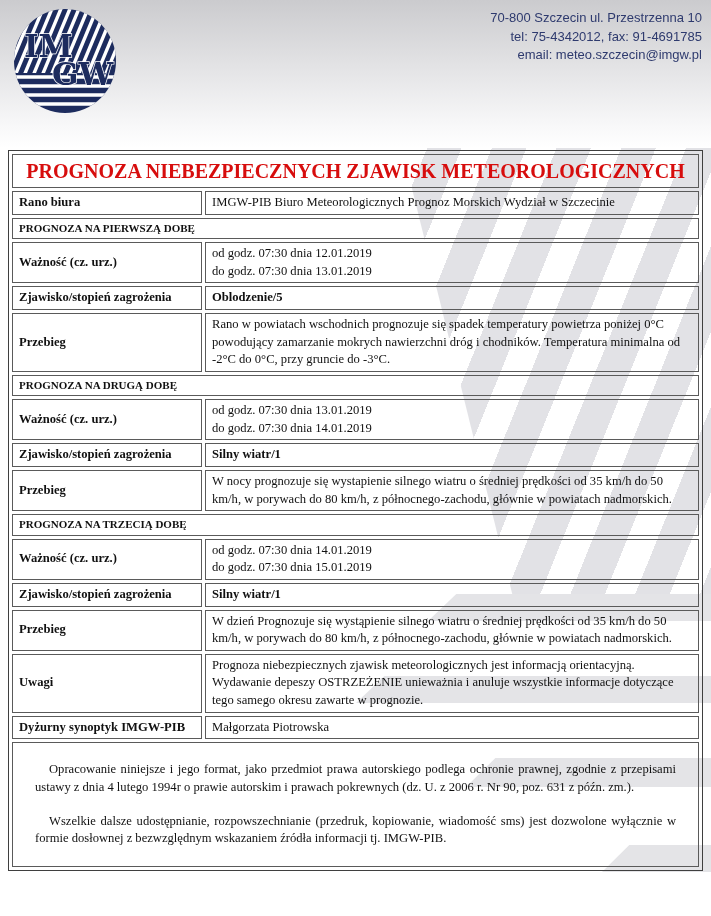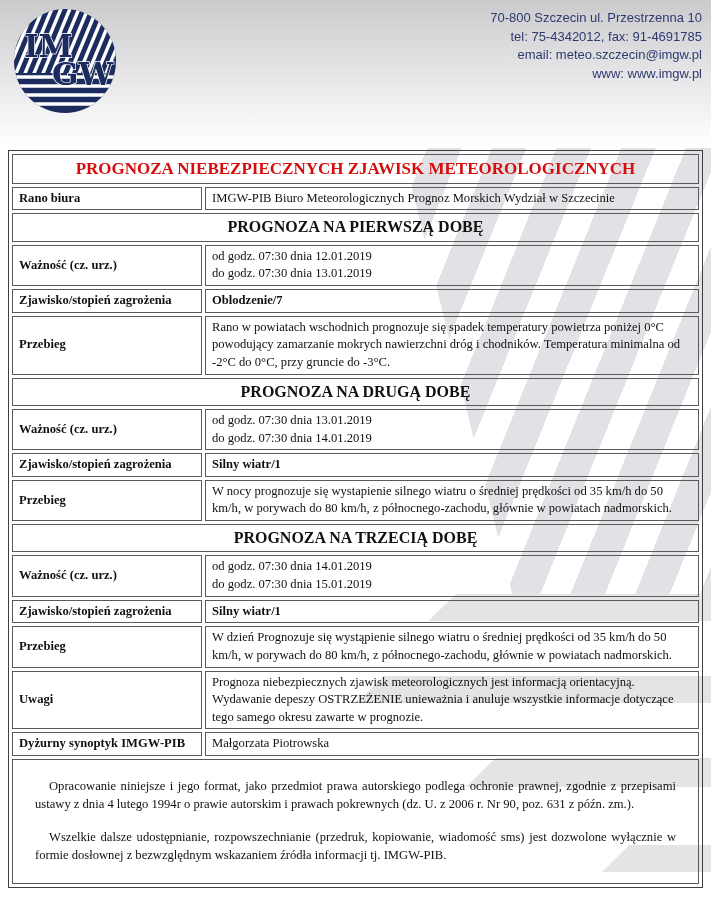--- a/index.html
+++ b/index.html
@@ -40,24 +40,24 @@
     border-collapse:separate; border-spacing:3px;
     border:1px solid #3f3f3f; background:transparent;
     font-size:12.6px; line-height:1.4; color:#111;
   }
   table.doc td {
     border:1px solid #5a5a5a; padding:2px 6px; vertical-align:middle;
     background:transparent;
   }
   td.lbl { width:176px; font-weight:bold; }
   td.title-cell {
-    text-align:center; font-weight:bold; font-size:17px;
+    text-align:center; font-weight:bold; font-size:20px;
     color:#d70d0d; padding:5px 6px;
   }
-  td.sec-cell { text-align:center; font-weight:bold; font-size:16px; padding:3px 6px; }
+  td.sec-cell { text-align:left; font-weight:bold; font-size:11px; padding:3px 6px; }
   td.pad { padding:4px 6px; }
   .bold-val { font-weight:bold; }
   td.copy-cell { padding:4px 8px; }
   td.copy-cell p { margin:16px; text-indent:14px; text-align:justify; }
 </style>
 </head>
 <body>
 
 <div class="wm">
   <div class="wm-diag"></div>
@@ -105,21 +105,20 @@
         </g>
         <text x="12" y="50" font-family="DejaVu Serif, serif" font-size="31" font-weight="bold" fill="#1d2c5e" stroke="#ffffff" stroke-width="1.4" paint-order="stroke">IM</text>
         <text x="40" y="78" font-family="DejaVu Serif, serif" font-size="31" font-weight="bold" fill="#1d2c5e" stroke="#ffffff" stroke-width="1.4" paint-order="stroke">GW</text>
       </g>
     </svg>
   </div>
   <div class="header-text">
     <div>70-800 Szczecin ul. Przestrzenna 10</div>
     <div>tel: 75-4342012, fax: 91-4691785</div>
     <div>email: meteo.szczecin@imgw.pl</div>
-    <div>www: www.imgw.pl</div>
   </div>
 </div>
 
 <table class="doc">
   <tbody>
   <tr>
     <td colspan="2" class="title-cell">PROGNOZA NIEBEZPIECZNYCH ZJAWISK METEOROLOGICZNYCH</td>
   </tr>
 
   <tr>
@@ -132,21 +131,21 @@
   </tr>
   <tr>
     <td class="lbl pad">Ważność (cz. urz.)</td>
     <td class="pad">
       <div>od godz. 07:30 dnia 12.01.2019</div>
       <div>do godz. 07:30 dnia 13.01.2019</div>
     </td>
   </tr>
   <tr>
     <td class="lbl">Zjawisko/stopień zagrożenia</td>
-    <td class="bold-val">Oblodzenie/7</td>
+    <td class="bold-val">Oblodzenie/5</td>
   </tr>
   <tr>
     <td class="lbl pad">Przebieg</td>
     <td class="pad">Rano w powiatach wschodnich prognozuje się spadek temperatury powietrza poniżej 0°C powodujący zamarzanie mokrych nawierzchni dróg i chodników. Temperatura minimalna od -2°C do 0°C, przy gruncie do -3°C.</td>
   </tr>
 
   <tr>
     <td colspan="2" class="sec-cell">PROGNOZA NA DRUGĄ DOBĘ</td>
   </tr>
   <tr>

